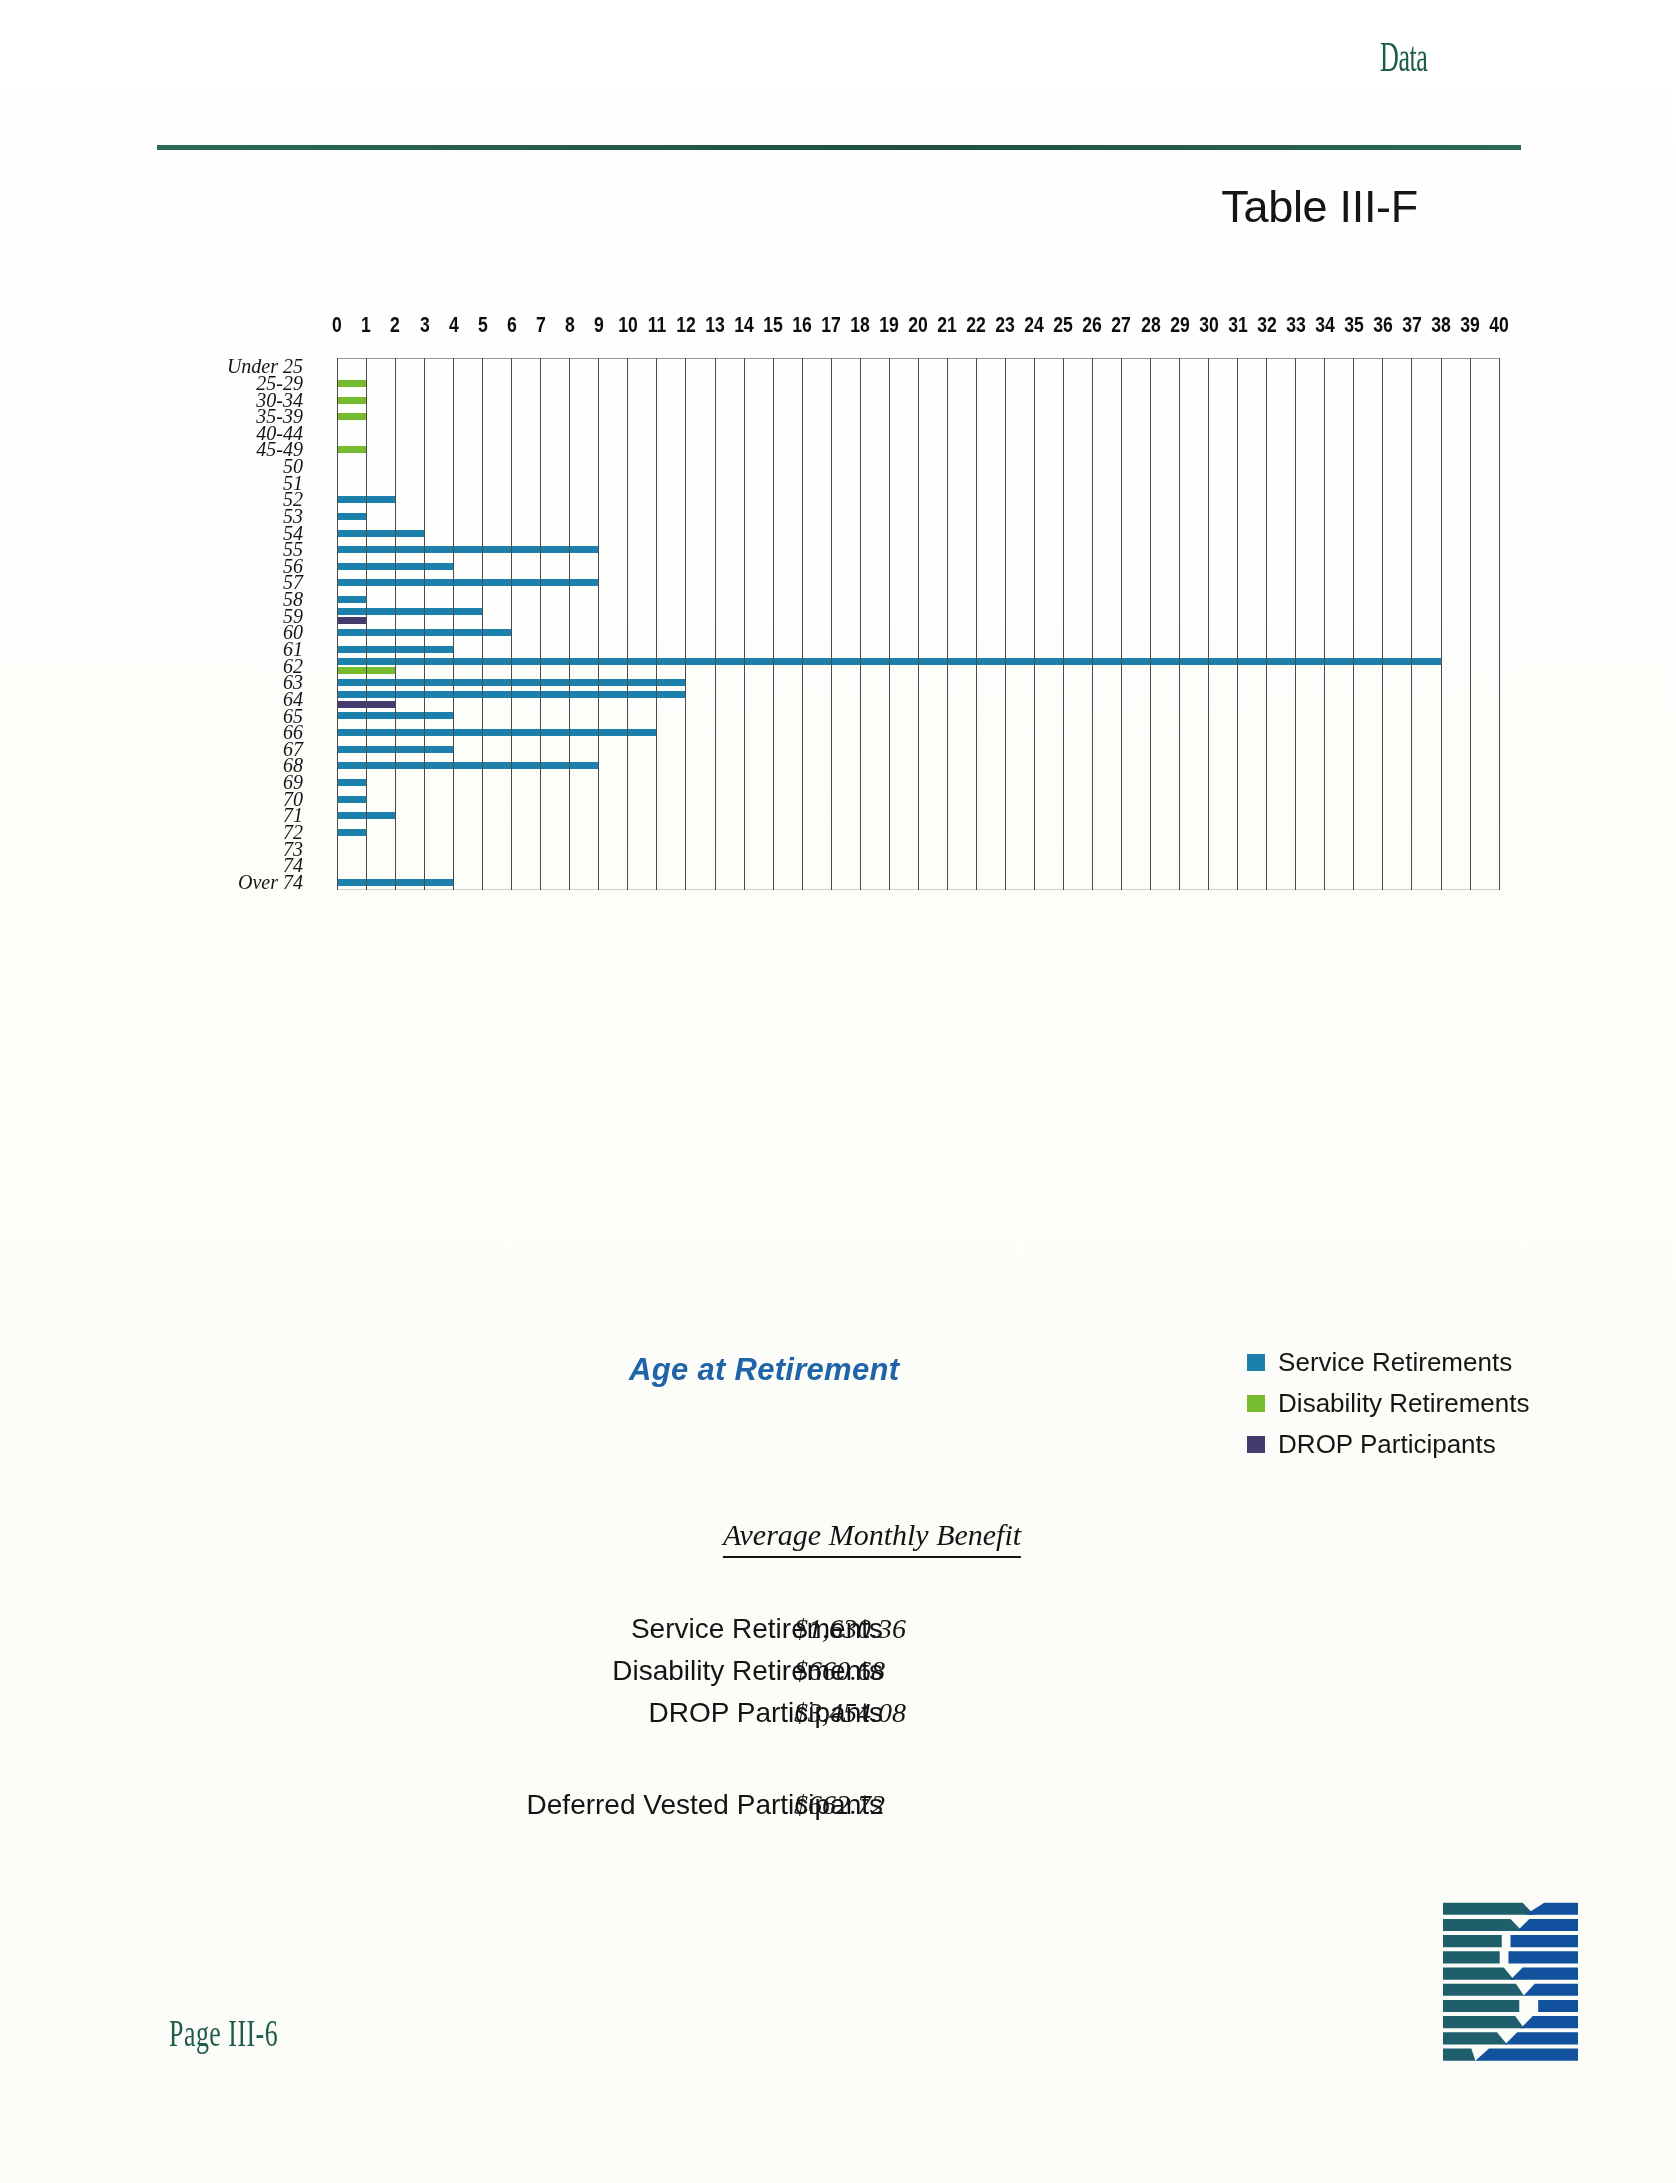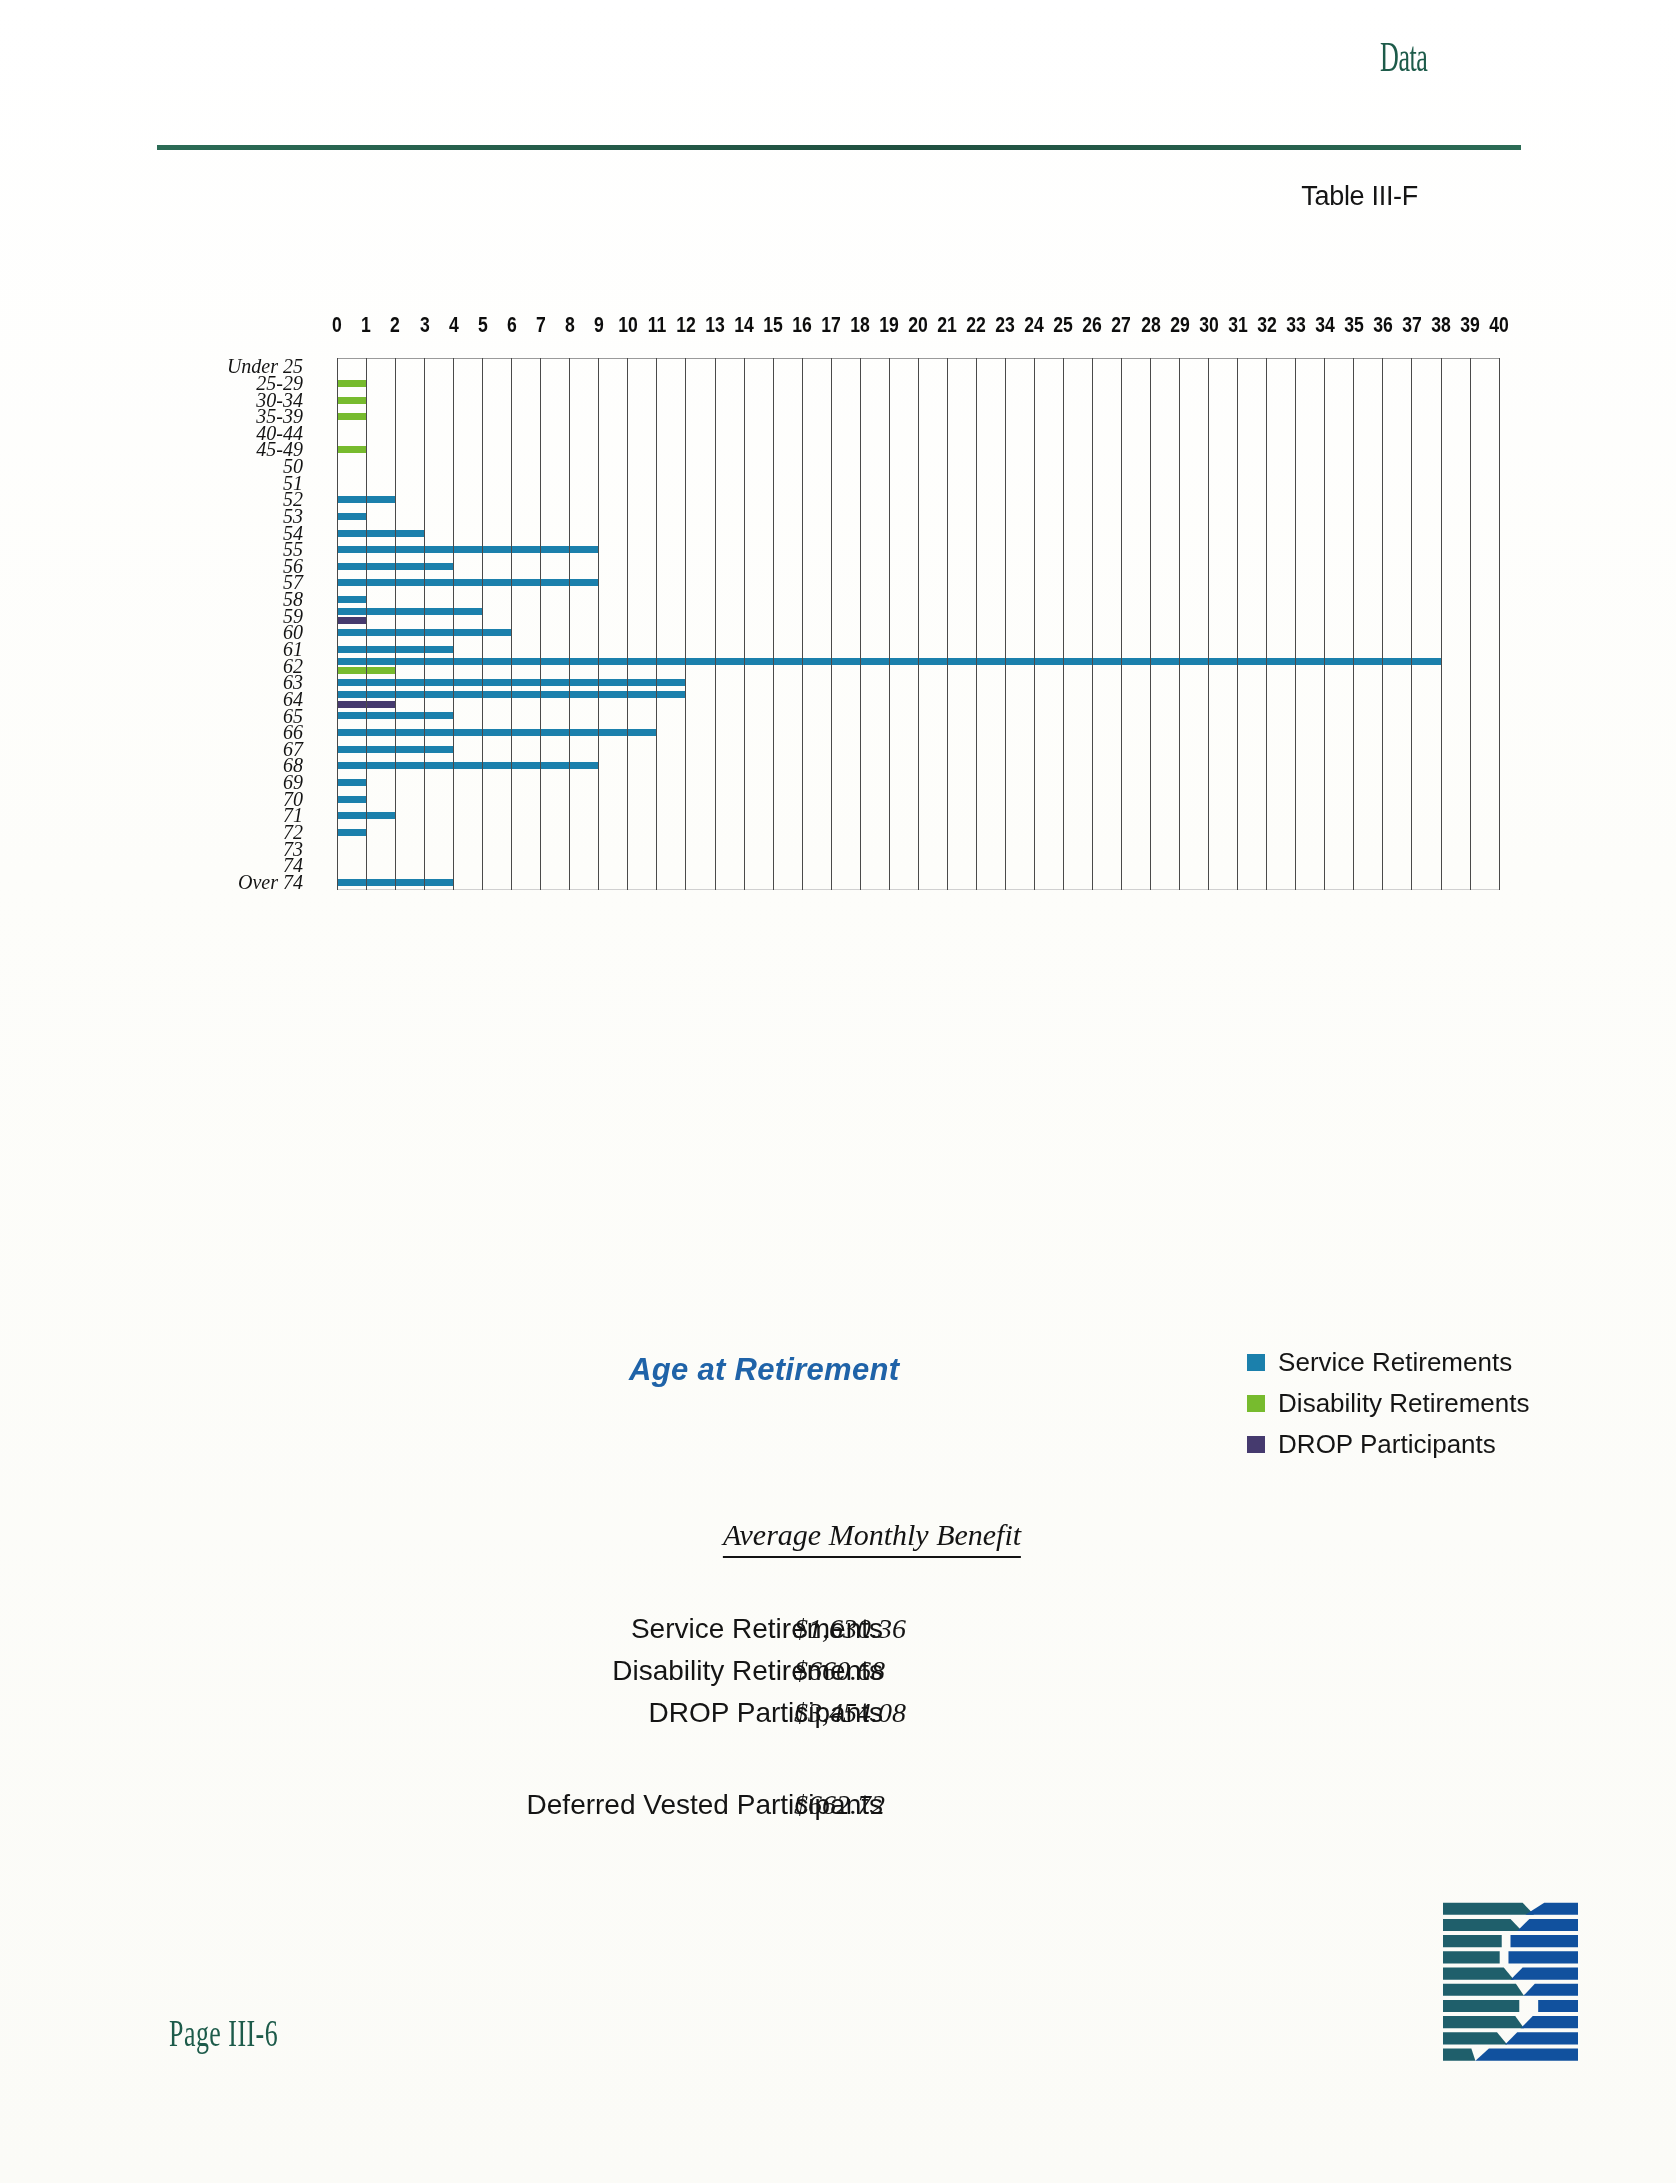--- a/index.html
+++ b/index.html
@@ -30,21 +30,21 @@
   #header-rule{
     position:absolute;left:157px;top:145px;width:1364px;height:4.7px;
     background:linear-gradient(90deg,#2b6b55,#1f4f3f 55%,#2b6b55);
   }
   #page-title{
     position:absolute;left:168px;top:181px;
     font-size:39px;color:#151515;letter-spacing:-0.3px;
   }
   #table-number{
     position:absolute;right:166px;top:181px;
-    font-size:27px;color:#151515;letter-spacing:-0.3px;
+    font-size:45px;color:#151515;letter-spacing:-0.3px;
   }
 
   
   #chart-figure{position:absolute;left:0;top:298px;width:1676px;height:1028px;}
 
   #x-axis-labels{position:absolute;left:0;top:13.5px;width:1676px;height:30px;}
   .x-tick-label{
     position:absolute;top:0;
     font-size:22px;font-weight:bold;color:#0d0d0d;
     transform:translateX(-50%) scaleX(0.80);

